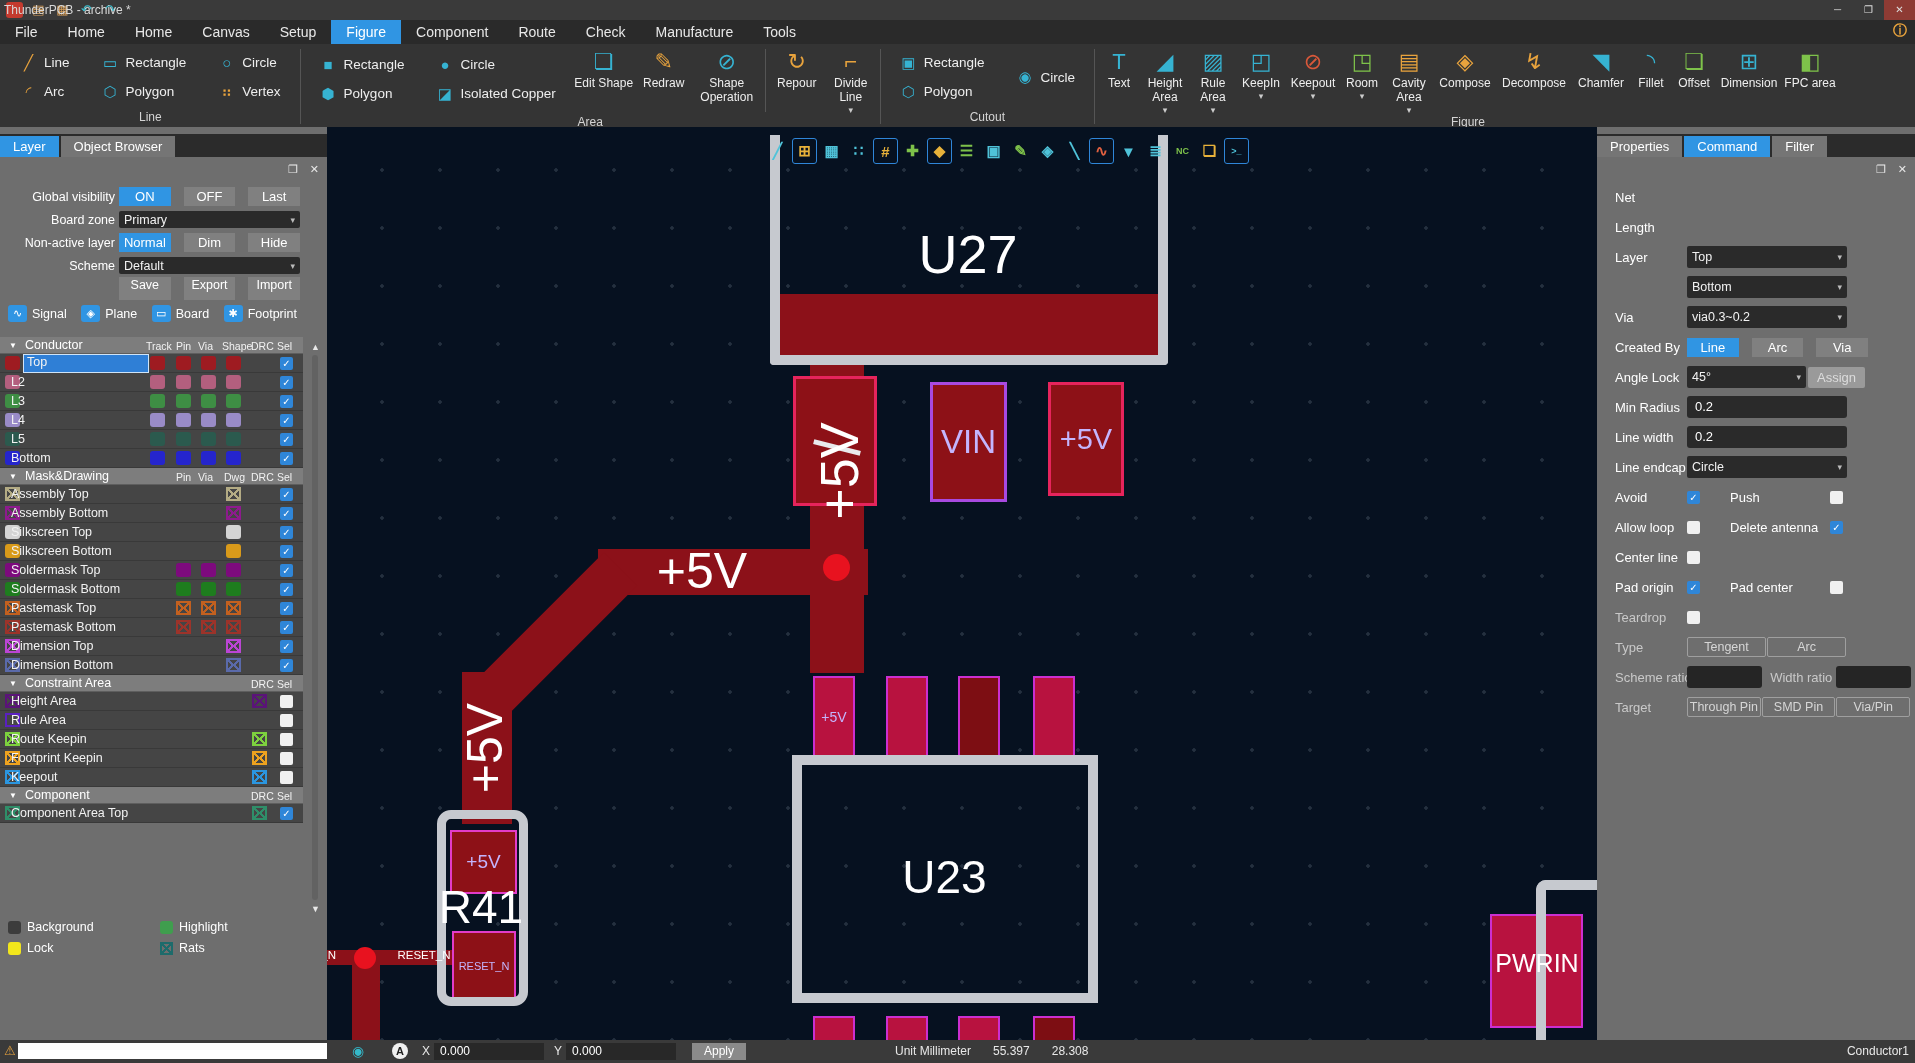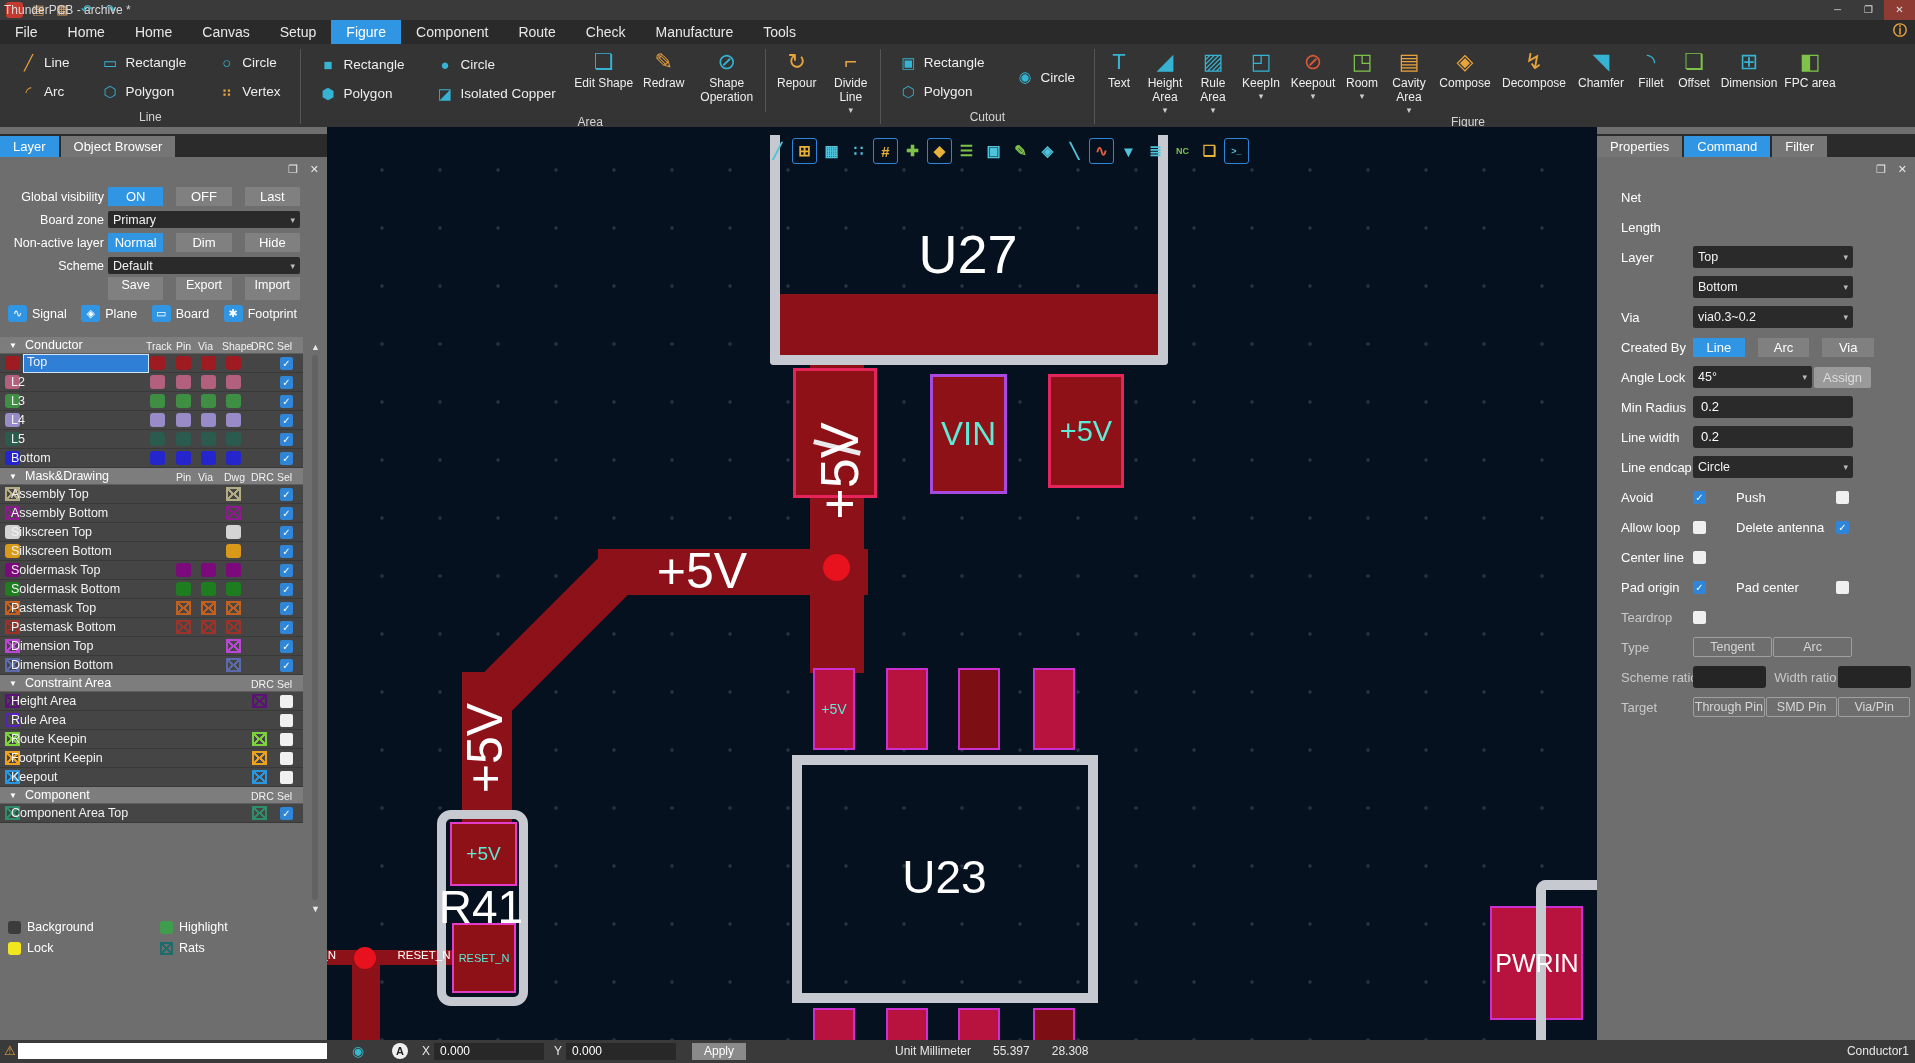--- a/index.html
+++ b/index.html
@@ -40,21 +40,21 @@
   
   #main{position:absolute;top:127px;left:0;width:1915px;height:913px;}
   .ptabs{position:absolute;top:7px;left:0;right:0;height:23px;background:var(--strip);display:flex;}
   .ptab{padding:0 13px;font-size:13px;color:#fff;background:#757575;margin:2px 2px 0 0;line-height:21px;height:21px;}
   .ptab.active{background:var(--blue);}
   .winctl{position:absolute;right:8px;top:36px;display:flex;gap:12px;color:#e8e8e8;font-size:11px;}
   
   #left-panel{position:absolute;left:0;top:0;width:327px;height:913px;background:var(--panel);overflow:hidden;}
   .ctl-stack{position:absolute;top:61px;left:0;width:300px;}
   .ctl-row{display:flex;align-items:center;height:17px;margin-bottom:6px;}
-  .ctl-label{width:104px;text-align:right;margin-right:4px;font-size:12.5px;color:#fff;flex-shrink:0;}
+  .ctl-label{width:104px;text-align:right;margin-right:4px;font-size:12.5px;color:#fff;flex-shrink:0;margin-left:11px;}
   .seg3{display:flex;flex:1;gap:13px;}
   .segbtn{flex:1;height:17px;background:#808080;color:#fff;font-size:12px;text-align:center;line-height:17px;}
   .segbtn.active{background:var(--blue);}
   .dropdown{flex:1;height:17px;background:#2a2a2a;color:#f2f2f2;font-size:12.5px;display:flex;align-items:center;padding:0 5px;border-radius:2px;}
   .dropdown span:first-child{flex:1;white-space:nowrap;overflow:hidden;}
   .caret{font-size:9px;color:#bbb;}
   .gbtn{flex:1;height:23px;background:#808080;color:#fff;font-size:12.5px;text-align:center;line-height:17px;}
   #lp-icons{position:absolute;top:178px;left:0;width:305px;display:flex;justify-content:space-between;padding:0 8px;}
   .lp-ic{display:flex;align-items:center;gap:5px;font-size:12.5px;color:#fff;}
   .lp-ic-g{width:19px;height:17px;background:var(--blue);border-radius:3px;color:#fff;font-size:11px;text-align:center;line-height:17px;}
@@ -76,21 +76,21 @@
   .cb.checked{background:#2f86d8;}
   .cb.empty{background:#f0f0f0;}
   #legend{position:absolute;left:8px;top:793px;width:282px;display:grid;grid-template-columns:152px 1fr;row-gap:7px;}
   .lg-item{display:flex;gap:6px;font-size:12.5px;color:#fff;align-items:center;}
   .lg-item .sw{position:static;width:13px;height:13px;flex-shrink:0;}
   .lp-scroll{position:absolute;right:7px;color:#e8e8e8;font-size:9px;}
   #lp-track{position:absolute;right:9px;top:228px;height:545px;width:6px;background:#626262;border-radius:3px;}
   
   #right-panel{position:absolute;left:1597px;top:0;width:318px;height:913px;background:var(--panel);overflow:hidden;}
   #rp-rows{position:absolute;top:59px;left:0;right:4px;}
-  .rp-row{display:flex;align-items:center;height:22px;margin-bottom:8px;padding-left:24px;}
+  .rp-row{display:flex;align-items:center;height:22px;margin-bottom:8px;padding-left:18px;}
   .rp-label{width:72px;font-size:13px;color:#fff;flex-shrink:0;white-space:nowrap;}
   .rp-label2{margin-left:30px;width:100px;font-size:13px;color:#fff;white-space:nowrap;}
   .dim{color:#c9c9c9;}
   .w160{max-width:160px;min-width:160px;height:22px;}
   .w119{max-width:119px;min-width:119px;height:22px;}
   .w180{max-width:181px;min-width:181px;}
   .seg3 .segbtn{height:19px;line-height:19px;font-size:13px;}
   .assign-btn{width:57px;height:21px;margin-left:2px;background:#9a9a9a;color:#dcdcdc;font-size:13px;text-align:center;line-height:21px;border-radius:2px;}
   .rp-input{height:22px;background:#2a2a2a;border-radius:3px;color:#fff;font-size:13px;padding:0 8px;line-height:22px;}
   .rp-input.dark{background:#252525;}
@@ -98,21 +98,21 @@
   .cbx{position:static;flex-shrink:0;}
   .obtn{width:79px;height:20px;border:1px solid #9f9f9f;border-radius:2px;color:#d6d6d6;font-size:12.5px;text-align:center;line-height:18px;margin-right:1px;background:transparent;}
   
   #canvas{position:absolute;left:327px;top:0;width:1270px;height:913px;background-color:#061120;overflow:hidden;
     background-image:radial-gradient(circle,#24303f 1.5px,transparent 2px);background-size:58px 58px;background-position:26px 14px;}
   #canvas-toolbar{position:absolute;left:438px;top:11px;height:27px;display:flex;gap:2px;z-index:10;}
   .ctb{width:25px;height:26px;display:flex;align-items:center;justify-content:center;border:1.5px solid transparent;border-radius:3px;}
   .ctb.active{border-color:#2f86d8;}
   .ctb-g{font-size:15px;font-weight:bold;}
   .ctb-g.small{font-size:9px;letter-spacing:0;}
-  .pad{position:absolute;display:flex;align-items:center;justify-content:center;color:#5eead4;z-index:2;}
+  .pad{position:absolute;display:flex;align-items:center;justify-content:center;color:#c4b5fd;z-index:2;margin-top:8px;}
   .netlabel{position:absolute;color:#fff;text-align:center;z-index:5;line-height:1;}
   #u27-outline{left:443px;top:8px;width:398px;height:230px;border-left:10px solid var(--silk);border-right:10px solid var(--silk);border-bottom:10px solid var(--silk);border-radius:0 0 4px 4px;z-index:3;}
   #u27-copper{left:445px;top:167px;width:393px;height:65px;background:var(--copper);z-index:1;}
   #trace-a{left:483px;top:230px;width:54px;height:316px;background:var(--copper);z-index:1;}
   #trace-b{left:271px;top:422px;width:270px;height:46px;background:var(--copper);z-index:1;}
   #trace-c{left:140px;top:482px;width:180px;height:47px;background:var(--copper);transform:rotate(-45deg);z-index:1;}
   #trace-d{left:135px;top:545px;width:50px;height:152px;background:var(--copper);z-index:1;}
   #trace-reset-h{left:0;top:823px;width:130px;height:15px;background:var(--copper);z-index:1;}
   #trace-reset-v{left:25px;top:831px;width:28px;height:82px;background:var(--copper);z-index:1;}
   #via-junction{left:496px;top:427px;width:27px;height:27px;background:var(--via);border-radius:50%;z-index:2;}

